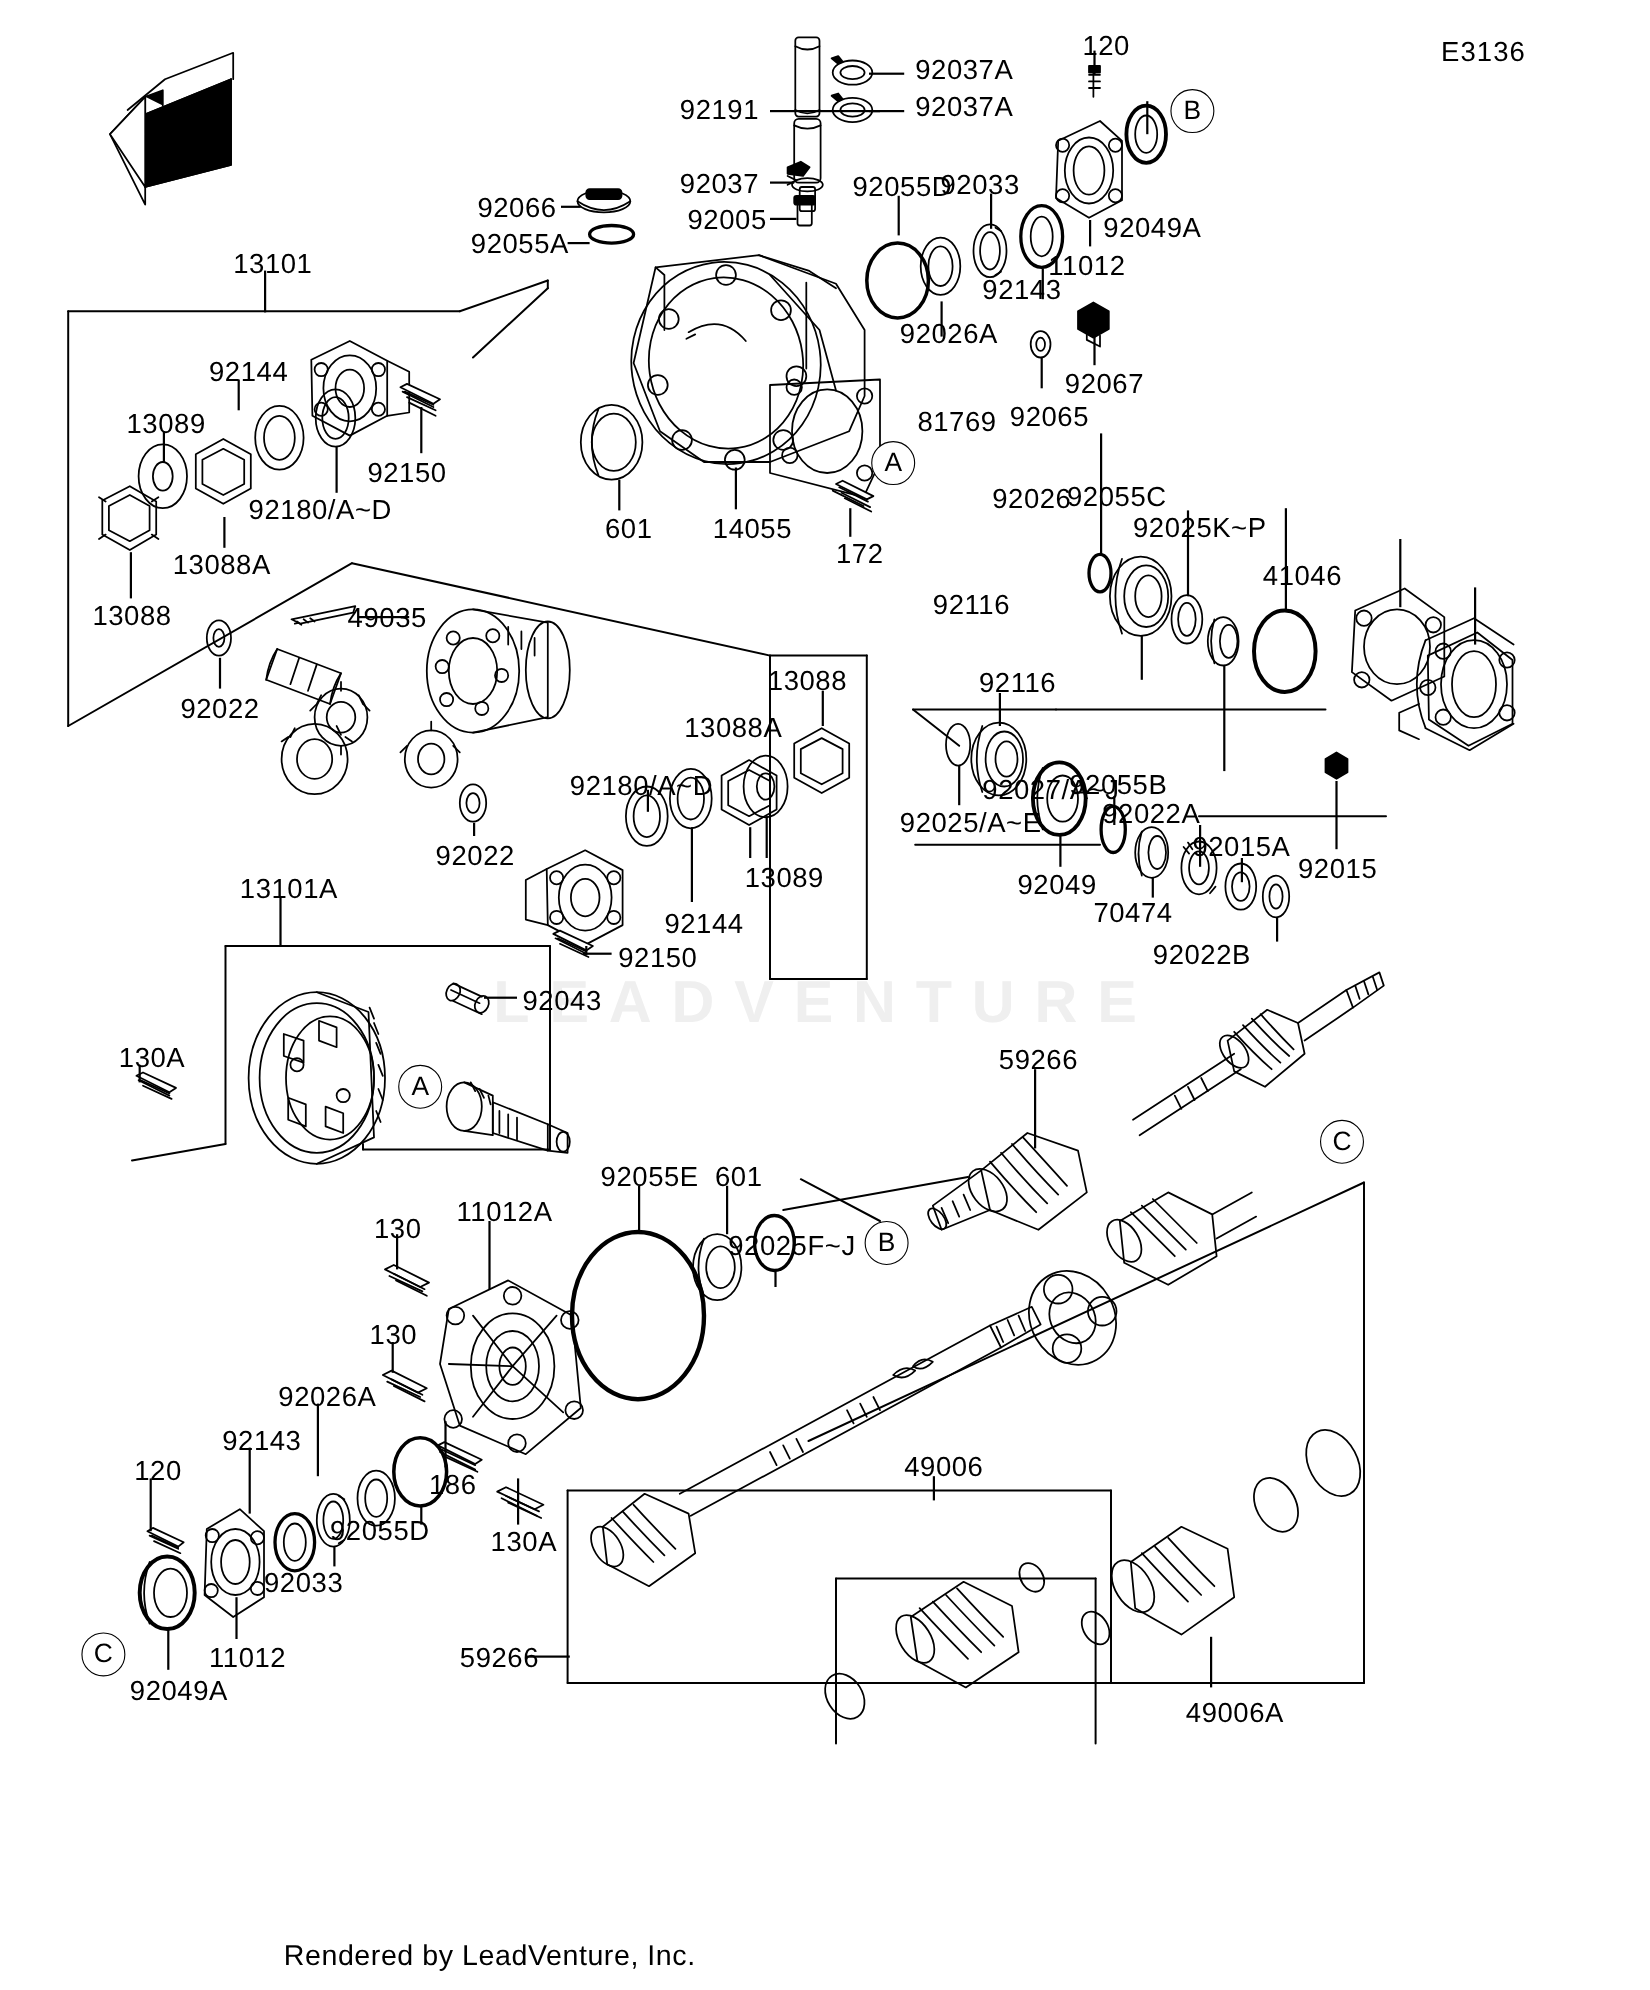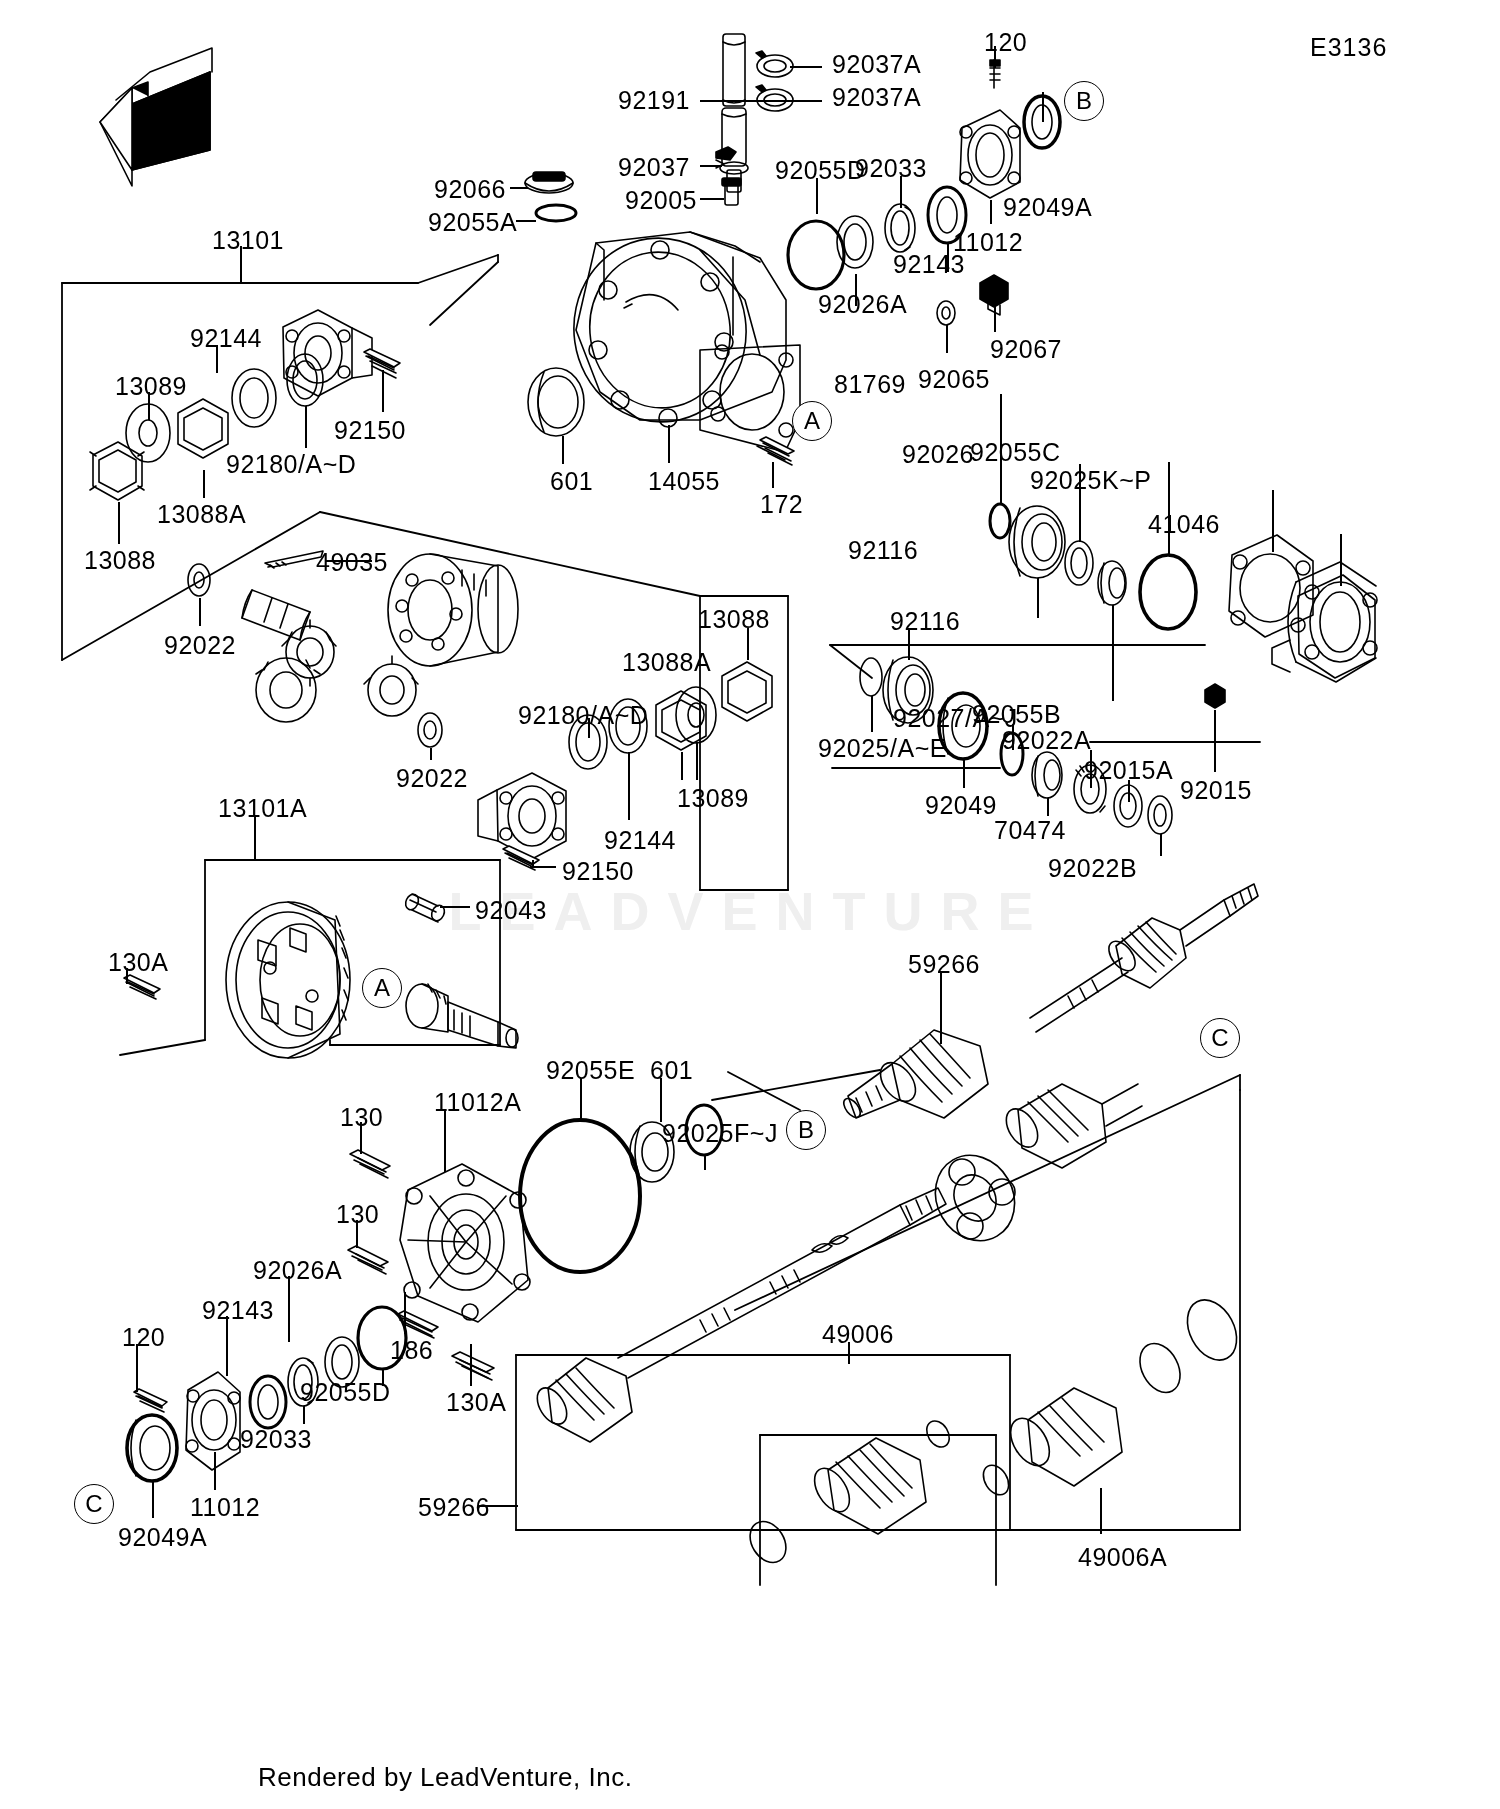--- a/index.html
+++ b/index.html
@@ -775,21 +775,21 @@
       <div class="lbl" style="left: 618px; top: 155px;">92037</div>
       <div class="lbl" style="left: 625px; top: 188px;">92005</div>
       <div class="lbl" style="left: 434px; top: 177px;">92066</div>
       <div class="lbl" style="left: 428px; top: 210px;">92055A</div>
       <div class="lbl" style="left: 775px; top: 158px;">92055D</div>
       <div class="lbl" style="left: 855px; top: 156px;">92033</div>
       <div class="lbl" style="left: 893px; top: 252px;">92143</div>
       <div class="lbl" style="left: 1003px; top: 195px;">92049A</div>
       <div class="lbl" style="left: 953px; top: 230px;">11012</div>
       <div class="lbl" style="left: 818px; top: 292px;">92026A</div>
-      <div class="lbl" style="left: 968px; top: 337px; margin-left: 22px;">92067</div>
+      <div class="lbl" style="left: 968px; top: 337px;">92067</div>
       <div class="lbl" style="left: 918px; top: 367px;">92065</div>
       <div class="lbl" style="left: 834px; top: 372px;">81769</div>
       <div class="lbl" style="left: 902px; top: 442px;">92026</div>
       <div class="lbl" style="left: 970px; top: 440px;">92055C</div>
       <div class="lbl" style="left: 1030px; top: 468px;">92025K~P</div>
       <div class="lbl" style="left: 1148px; top: 512px;">41046</div>
       <div class="lbl" style="left: 848px; top: 538px;">92116</div>
       <div class="lbl" style="left: 893px; top: 706px;">92027/A~J</div>
       <div class="lbl" style="left: 212px; top: 228px;">13101</div>
       <div class="lbl" style="left: 190px; top: 326px;">92144</div>
@@ -820,21 +820,21 @@
       <div class="lbl" style="left: 994px; top: 818px;">70474</div>
       <div class="lbl" style="left: 1048px; top: 856px;">92022B</div>
       <div class="lbl" style="left: 218px; top: 796px;">13101A</div>
       <div class="lbl" style="left: 108px; top: 950px;">130A</div>
       <div class="lbl" style="left: 475px; top: 898px;">92043</div>
       <div class="lbl" style="left: 908px; top: 952px;">59266</div>
       <div class="lbl" style="left: 546px; top: 1058px;">92055E</div>
       <div class="lbl" style="left: 650px; top: 1058px;">601</div>
       <div class="lbl" style="left: 662px; top: 1121px;">92025F~J</div>
       <div class="lbl" style="left: 340px; top: 1105px;">130</div>
-      <div class="lbl" style="left: 415px; top: 1090px; margin-left: 19px;">11012A</div>
+      <div class="lbl" style="left: 415px; top: 1090px;">11012A</div>
       <div class="lbl" style="left: 336px; top: 1202px;">130</div>
       <div class="lbl" style="left: 253px; top: 1258px;">92026A</div>
       <div class="lbl" style="left: 202px; top: 1298px;">92143</div>
       <div class="lbl" style="left: 122px; top: 1325px;">120</div>
       <div class="lbl" style="left: 300px; top: 1380px;">92055D</div>
       <div class="lbl" style="left: 390px; top: 1338px;">186</div>
       <div class="lbl" style="left: 446px; top: 1390px;">130A</div>
       <div class="lbl" style="left: 240px; top: 1427px;">92033</div>
       <div class="lbl" style="left: 190px; top: 1495px;">11012</div>
       <div class="lbl" style="left: 118px; top: 1525px;">92049A</div>

